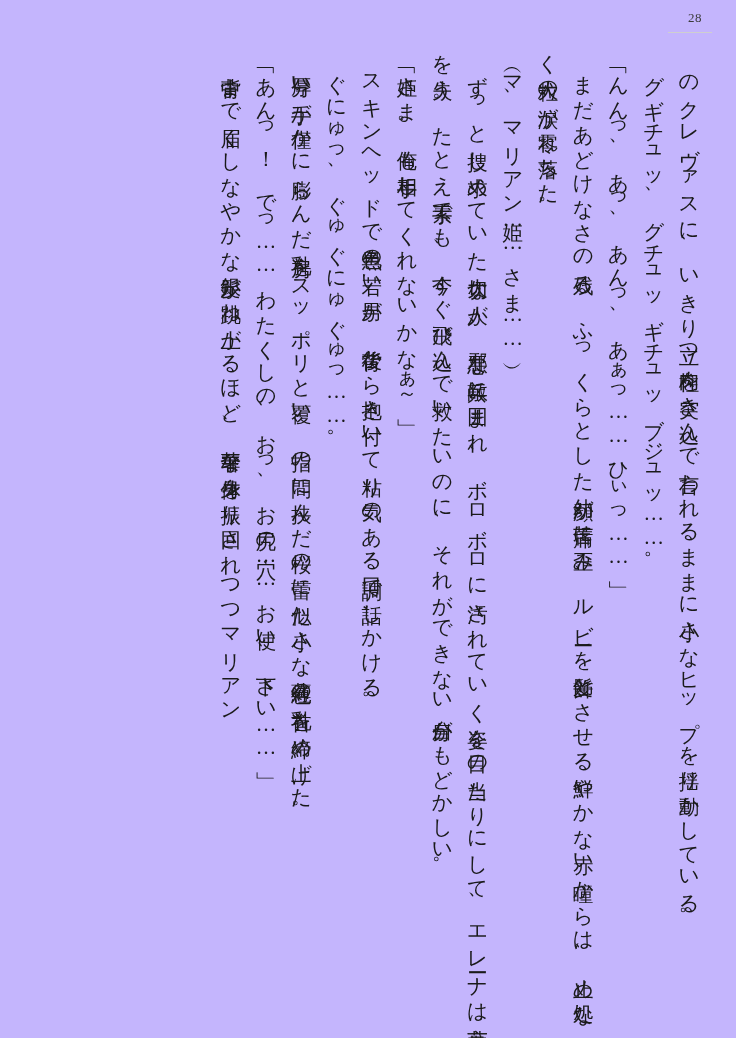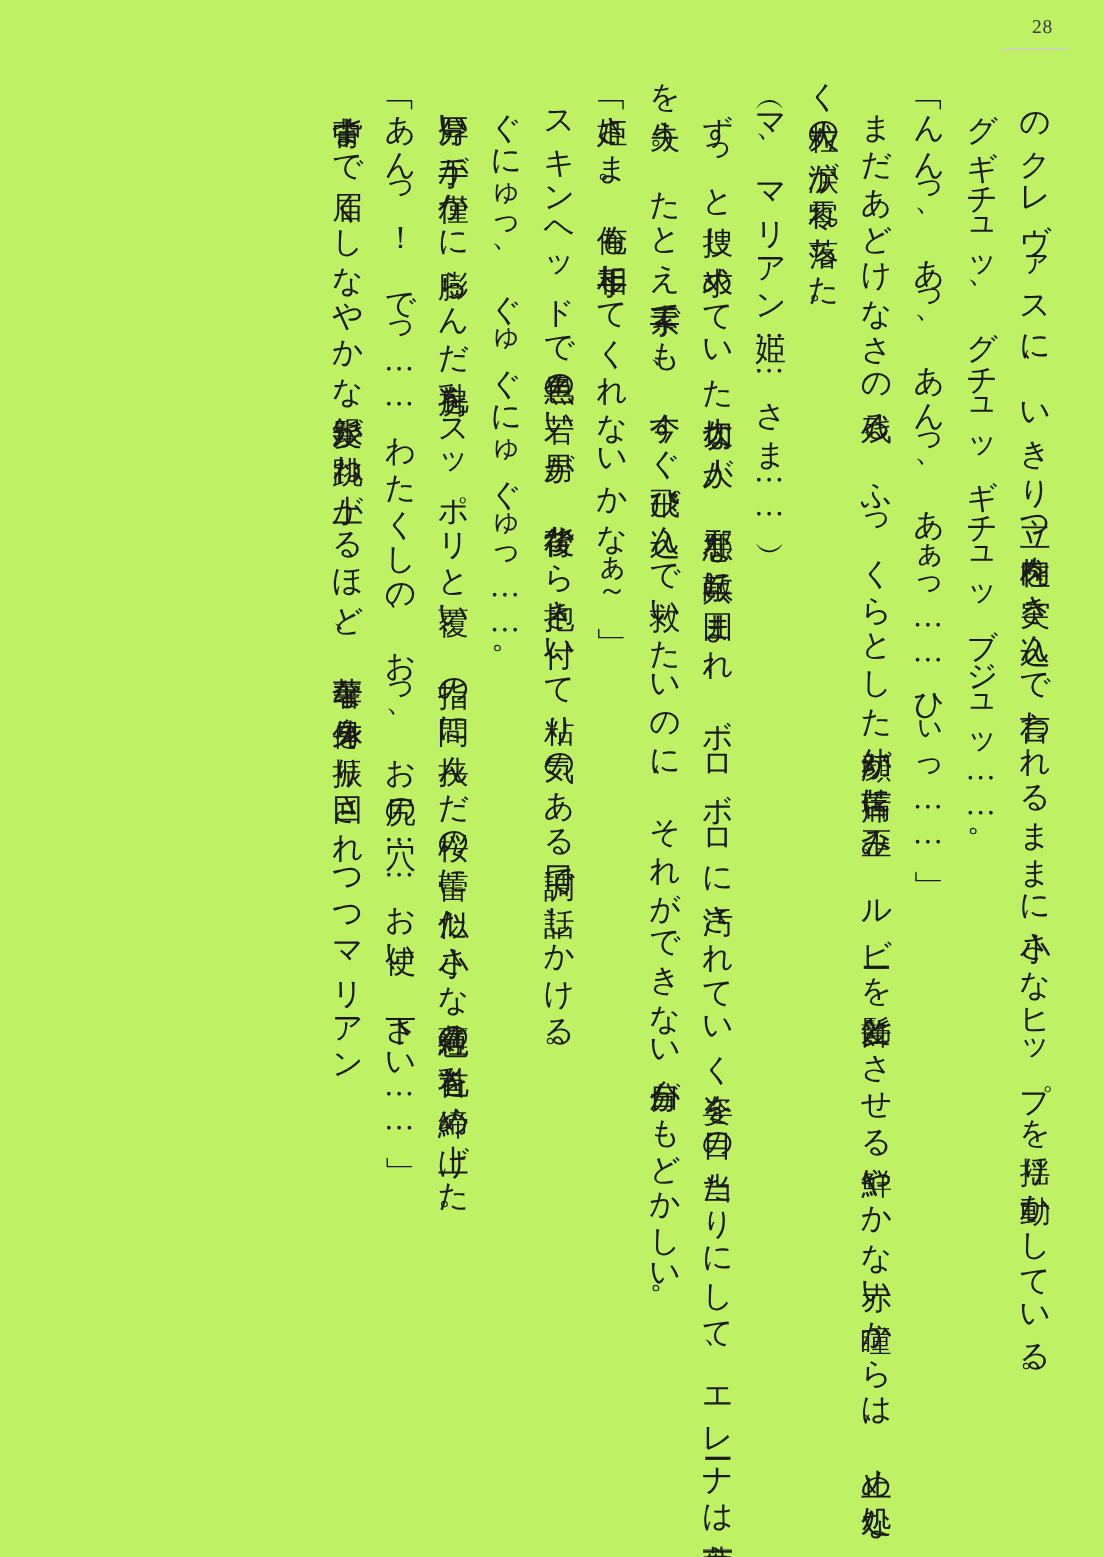--- a/index.html
+++ b/index.html
@@ -7,21 +7,21 @@
     padding: 0;
     background: #ffffff;
   }
   body {
     font-family: "Liberation Serif", "DejaVu Serif", serif;
   }
   #page {
     position: relative;
     width: 736px;
     height: 1038px;
-    background: #bef264;
+    background: #c4b5fd;
     overflow: hidden;
     box-sizing: border-box;
   }
   
   #page-number {
     position: absolute;
     top: 10px;
     right: 34px;
     font-size: 13px;
     color: #3b3b3b;

